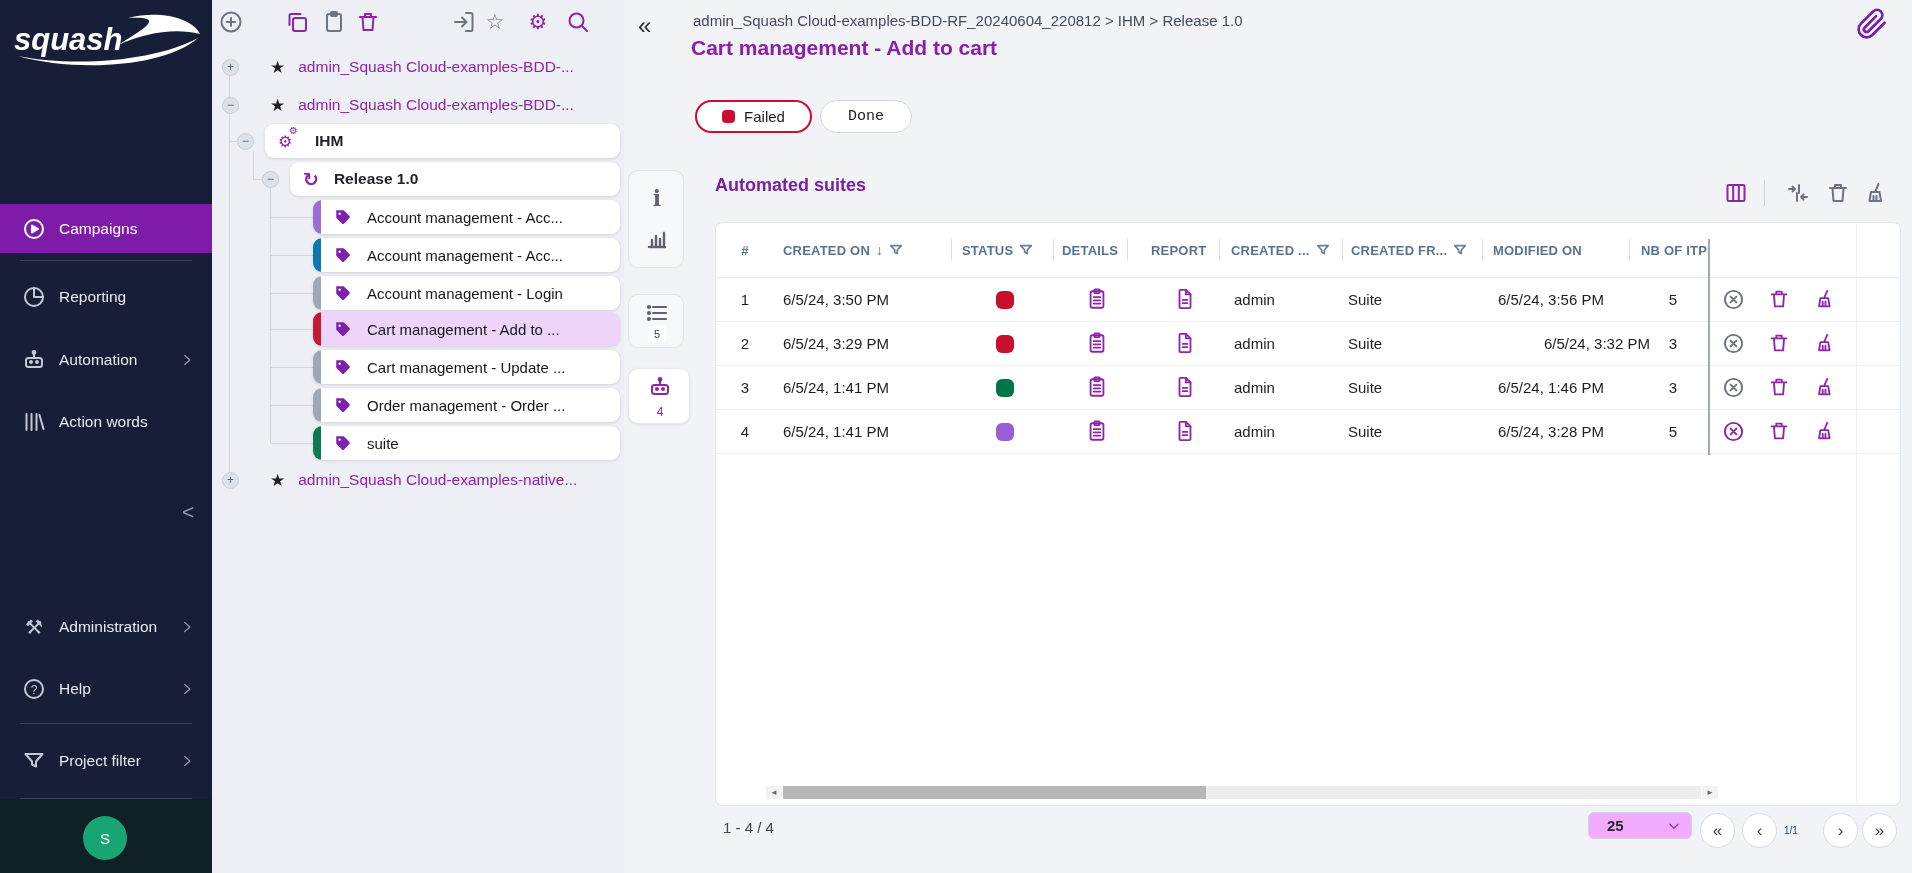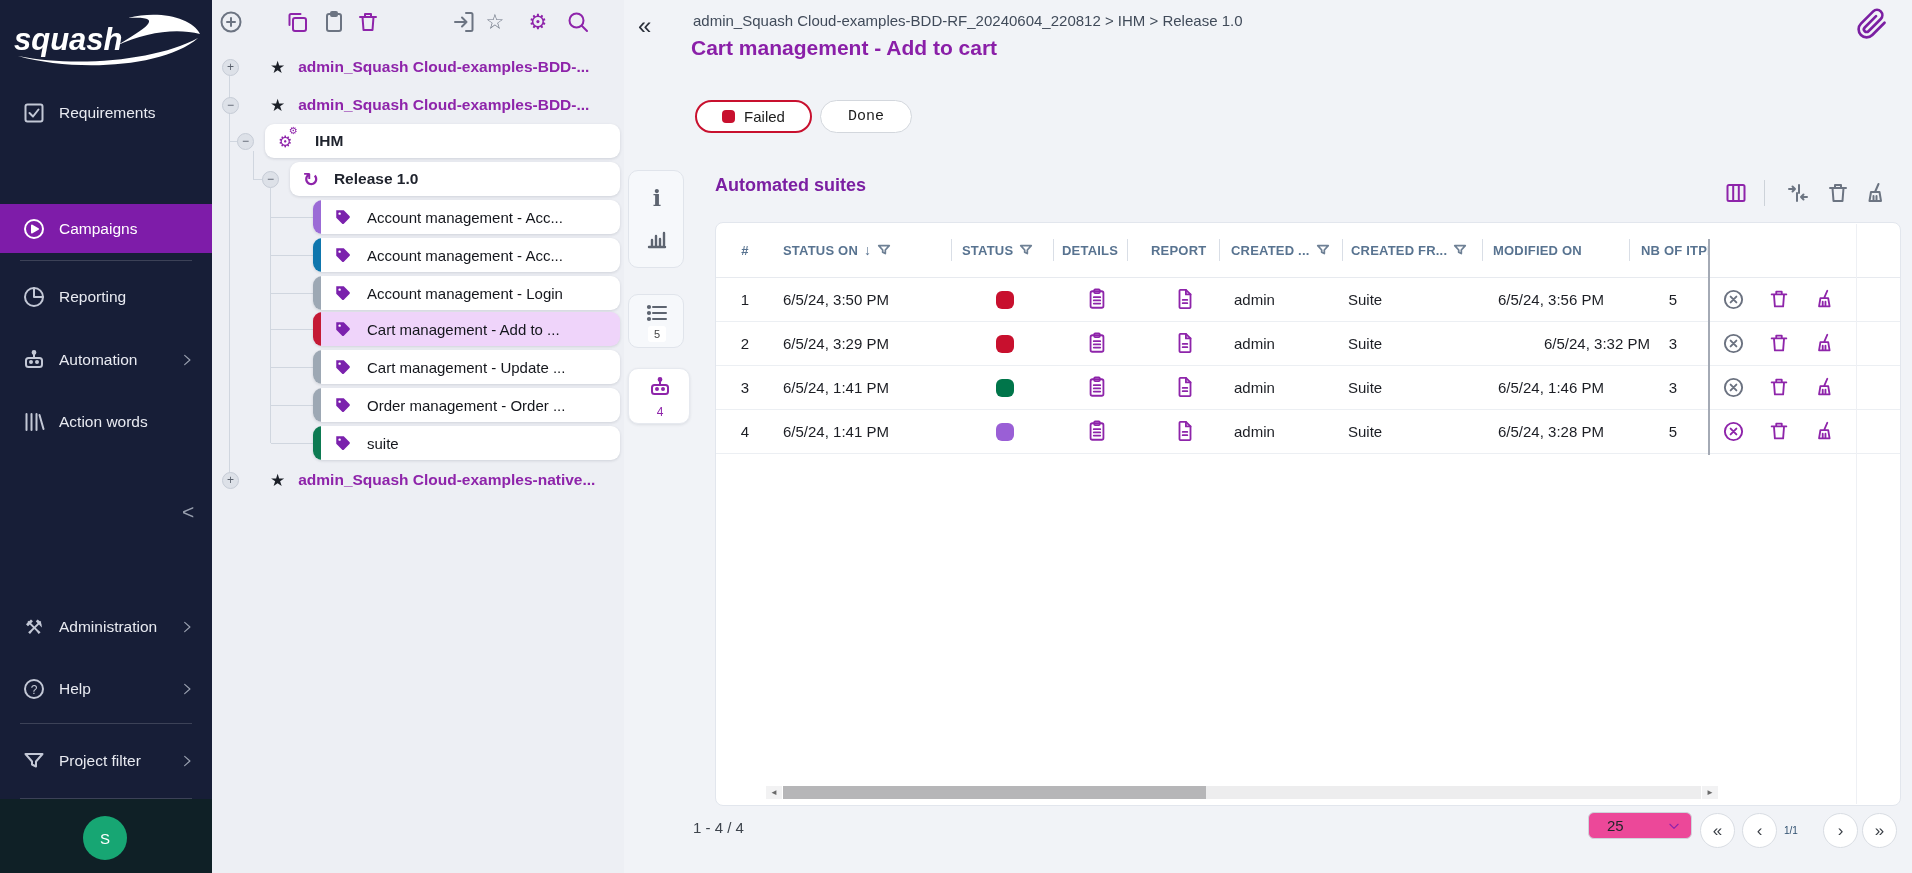--- a/index.html
+++ b/index.html
@@ -23,21 +23,21 @@
 
   
   #tree-panel { left:212px; top:0; width:412px; height:873px; background:#edeff4; }
   .tb-icon { position:absolute; top:10px; width:24px; height:24px; cursor:pointer; }
   .gray-i { color:#6c7482; } .purple-i { color:#8e24aa; }
   .tb-glyph { font-size:21px; line-height:24px; text-align:center; }
   .conn { position:absolute; background:#d0d6df; }
   .expander { position:absolute; width:17px; height:17px; border-radius:50%; background:#dde1e8; border:1px solid #c6ccd6; color:#5a616d; font-size:12px; line-height:15px; text-align:center; cursor:pointer; z-index:2; }
   .proj-row { position:absolute; height:32px; display:flex; align-items:center; cursor:pointer; }
   .proj-star { font-size:17px; color:#1b1f27; margin-left:28px; }
-  .proj-label { margin-left:13px; color:#8e24aa; font-size:15.5px; font-weight:700; white-space:nowrap; }
+  .proj-label { margin-left:13px; color:#8e24aa; font-size:15.5px; font-weight:400; white-space:nowrap; }
   .node-card { position:absolute; height:34px; background:#ffffff; border-radius:9px; box-shadow:0 1px 3px rgba(25,35,60,.14); display:flex; align-items:center; overflow:hidden; cursor:pointer; }
   .node-card.selected { background:#efd4fa; }
   .node-bar { width:8px; height:34px; flex:none; }
   .node-label { font-size:15px; color:#14161c; white-space:nowrap; margin-left:15px; }
   .node-label.bold { font-weight:700; color:#1e222c; font-size:15.5px; }
   .gear-wrap { position:relative; width:22px; margin-left:13px; color:#8e24aa; flex:none; }
   .gear-main { font-size:16px; } .gear-small { position:absolute; left:11px; top:-7px; font-size:10px; }
   .iter-icon { margin-left:13px; color:#8e24aa; font-size:19px; font-weight:bold; flex:none; }
   .tag-icon { width:18px; height:18px; margin-left:13px; flex:none; }
 
@@ -66,48 +66,41 @@
   .row-btn { position:absolute; top:10px; width:24px; height:24px; cursor:pointer; background:none; border:none; padding:0; }
   .funnel-i { width:14px; height:14px; color:#6e8095; }
   .sort-i { font-size:14px; color:#587390; }
   #pin-line { left:992px; top:16px; width:2px; height:216px; background:#a4aab5; }
   #right-faint { left:1140px; top:1px; width:1px; height:580px; background:#eef0f4; }
 
   .sb-track { position:absolute; background:#ededee; cursor:pointer; }
   .sb-thumb { position:absolute; background:#b6b6b8; cursor:pointer; }
   .sb-btn { position:absolute; width:16px; height:13px; background:#f2f2f3; color:#6a6a6a; font-size:8px; line-height:13px; text-align:center; cursor:pointer; }
 
-  #range-label { left:693px; top:819px; font-size:15px; color:#3e444d; }
-  #page-size { left:1588px; top:812px; width:104px; height:27px; background:#ec4899; border:1px solid #cfd4db; border-radius:6px; display:flex; align-items:center; cursor:pointer; }
+  #range-label { left:723px; top:819px; font-size:15px; color:#3e444d; }
+  #page-size { left:1588px; top:812px; width:104px; height:27px; background:#f0abfc; border:1px solid #cfd4db; border-radius:6px; display:flex; align-items:center; cursor:pointer;font-weight:bold; }
   #page-size .val { margin-left:18px; font-size:15px; color:#23262b; }
   #page-size .chev { margin-left:auto; margin-right:10px; width:14px; height:14px; color:#8e24aa; }
   .pager-btn { position:absolute; top:813px; width:35px; height:35px; border-radius:50%; background:#fff; border:1px solid #d9dde3; color:#3a3f46; font-size:17px; display:flex; align-items:center; justify-content:center; cursor:pointer; }
   #page-ind { left:1784px; top:813px; height:35px; line-height:35px; font-size:10px; color:#2f4f6f; }
 </style>
 </head>
 <body>
 
 <aside class="abs" id="sidebar">
   <div class="band"></div>
 
   <div class="abs" style="left:8px;top:10px;width:196px;height:58px;">
     <svg width="196" height="58" viewBox="0 0 196 58">
       <text x="6" y="40" font-size="31" font-style="italic" font-weight="bold" fill="#ffffff">squash</text>
       <path d="M120 8 C152 0 184 8 192 24 C168 18 138 22 108 36 C142 16 156 6 120 8 Z" fill="#ffffff"></path>
       <path d="M10 46 C70 58 150 50 190 28 C156 58 66 62 10 46 Z" fill="#ffffff"></path>
     </svg>
   </div>
 
-  <div class="nav-item" style="top:89px">
-    <span class="nico"><svg class="st" viewBox="0 0 24 24" width="24" height="24">
-          <rect x="3.5" y="3.5" width="17" height="17" rx="2"></rect>
-          <polyline points="7.5,12 11,15.5 16.5,8.5"></polyline>
-        </svg></span>
-    <span class="nlabel">Requirements</span>
-  </div>
   <div class="nav-item active" style="top:204px;height:49px">
     <span class="nico"><svg class="st" viewBox="0 0 24 24" width="24" height="24">
           <circle cx="12" cy="12" r="9"></circle>
           <polygon points="10,8.5 16,12 10,15.5" fill="currentColor"></polygon>
         </svg></span>
     <span class="nlabel">Campaigns</span>
   </div>
   <div class="side-div" style="top:260px"></div>
   <div class="nav-item" style="top:273px">
     <span class="nico"><svg class="st" viewBox="0 0 24 24" width="24" height="24">
@@ -356,21 +349,21 @@
 <span class="hdr-tool gray-i" style="left:1864px"><svg class="st" viewBox="0 0 24 24" width="24" height="24">
       <path d="M14.5 3l-3.5 8M7 11h8.5l1.5 9H5.5zM9.5 15v4M12.5 15v4"></path>
     </svg></span>
 
 <div class="abs" id="table-card">
 
   <div class="th" style="left:18px;width:22px;justify-content:center">
       <span>#</span>
     </div>
   <div class="th" style="left:67px">
-    <span>STATUS ON</span>
+    <span>CREATED ON</span>
     <span class="sort-i">↓</span>
     <span class="funnel-i"><svg class="st" viewBox="0 0 16 16" width="14" height="14" stroke-width="1.5">
           <path d="M2 3h12l-4.5 5v4l-3-1.5V8z"></path>
         </svg></span>
   </div>
   <div class="th-sep" style="left:235px"></div>
   <div class="th" style="left:246px">
     <span>STATUS</span>
     <span class="funnel-i"><svg class="st" viewBox="0 0 16 16" width="14" height="14" stroke-width="1.5">
           <path d="M2 3h12l-4.5 5v4l-3-1.5V8z"></path>

